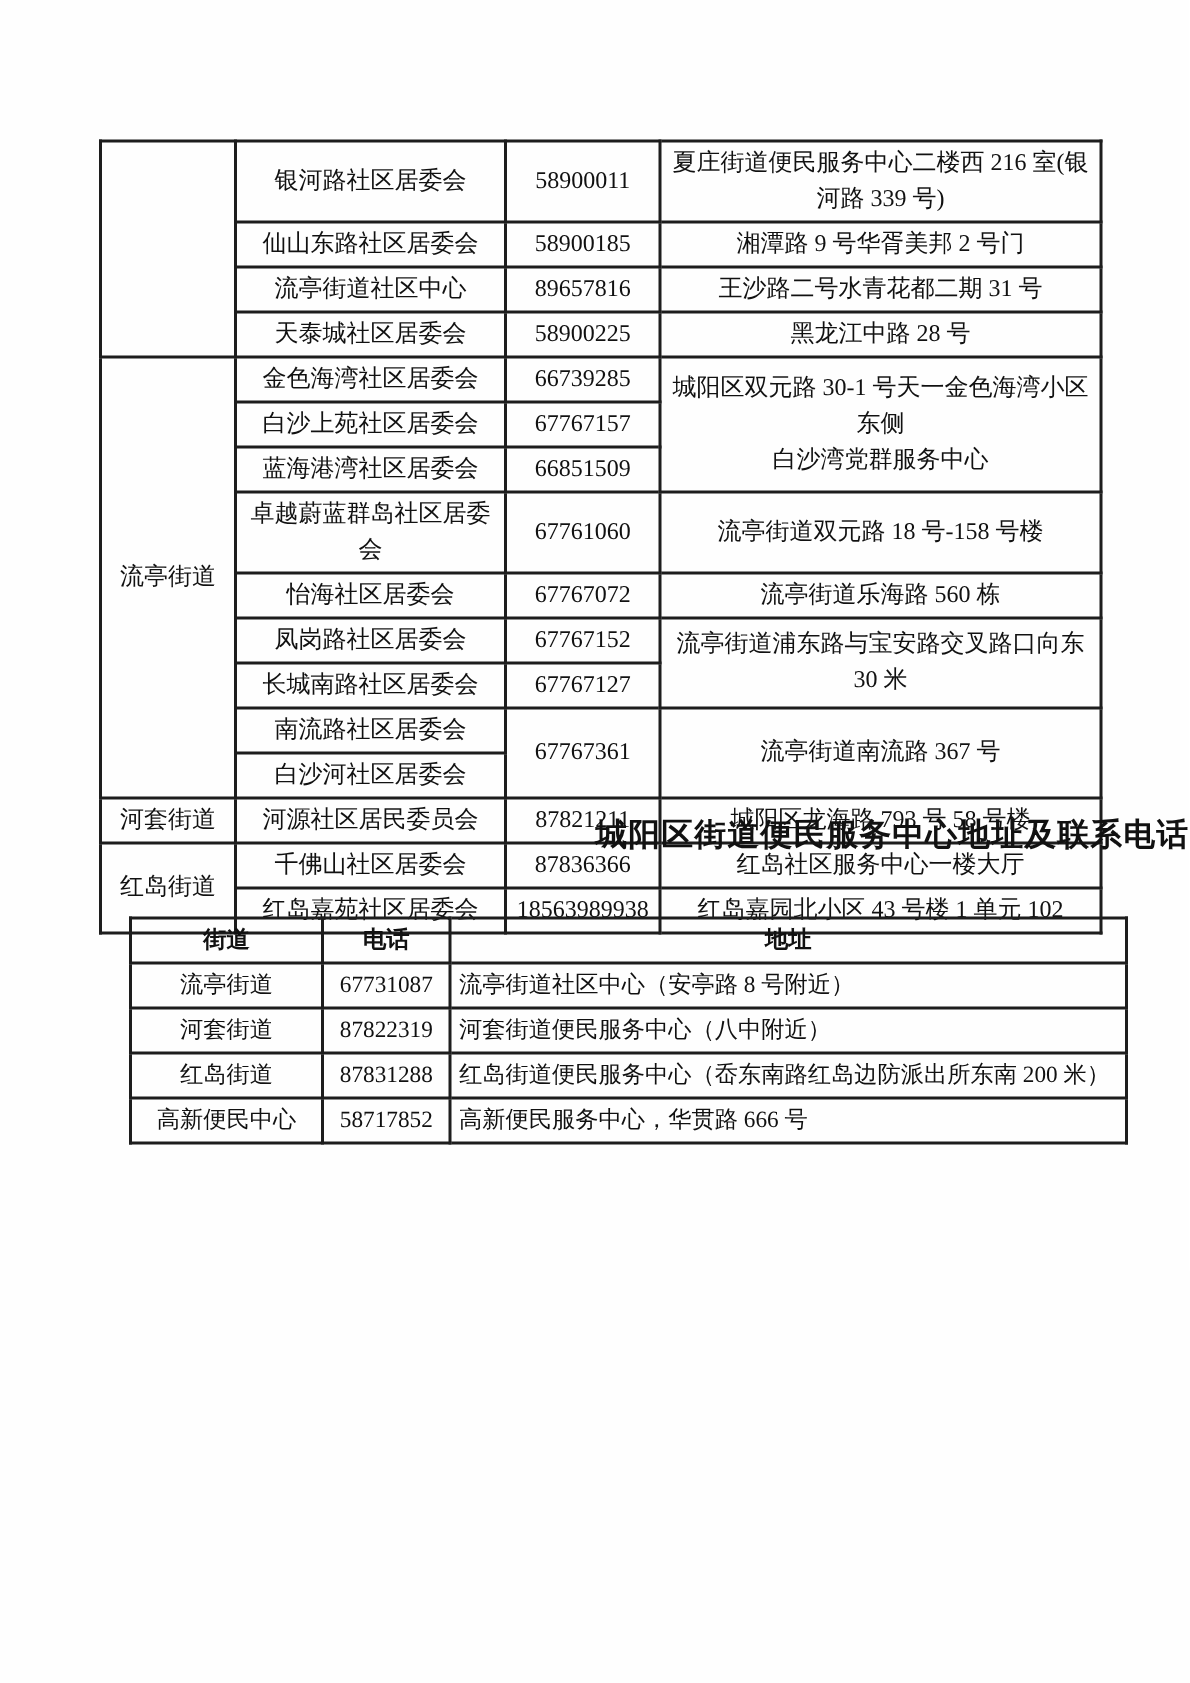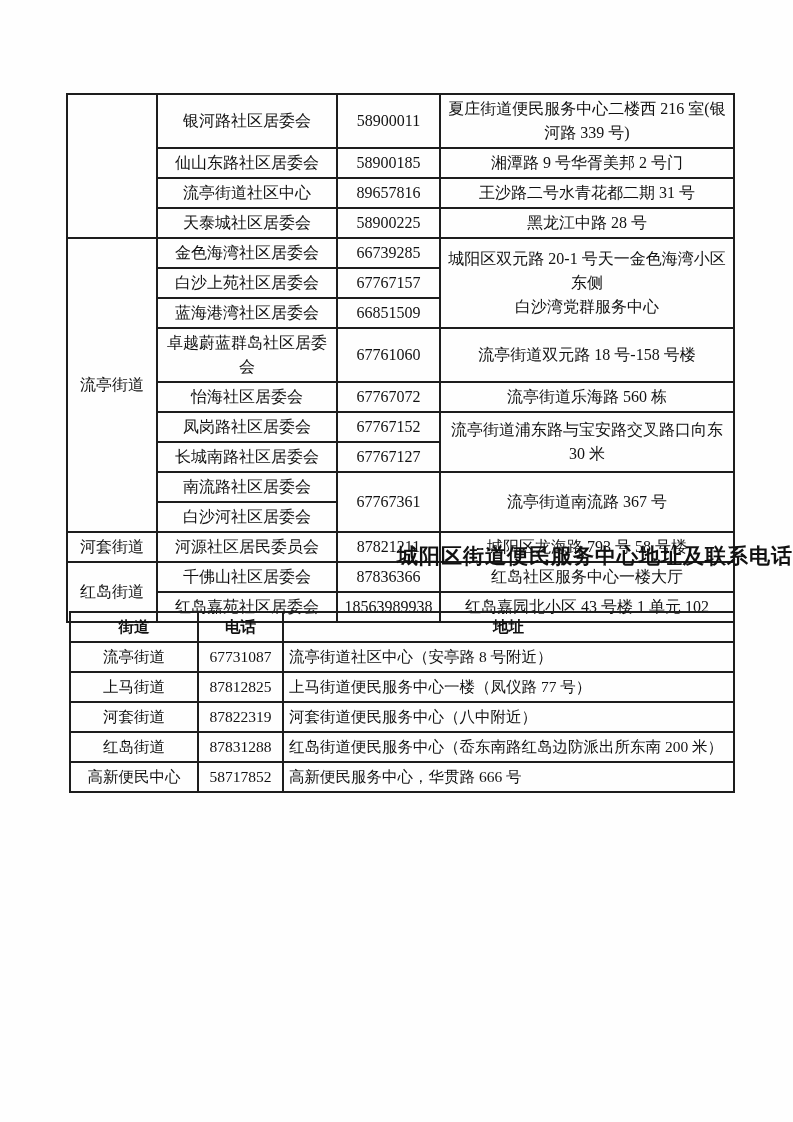--- a/index.html
+++ b/index.html
@@ -50,21 +50,21 @@
     width: 793px;
     margin: 0;
     text-align: right;
     font-size: 21px;
     font-weight: bold;
     letter-spacing: 1px;
   }
   
   .t2 {
     position: absolute;
-    left: 69px;
+    left: 86px;
     top: 611px;
     width: 664px;
   }
   .t2 th, .t2 td { font-size: 15.5px; height: 24px; }
   .t2 th { font-weight: bold; }
   .t2 .c1 { width: 128px; }
   .t2 .c2 { width: 85px; }
   .t2 .c3 { width: 451px; }
   .t2 td:last-child { text-align: left; }
 </style>
@@ -99,21 +99,21 @@
         </tr>
         <tr>
           <td>天泰城社区居委会</td>
           <td>58900225</td>
           <td>黑龙江中路 28 号</td>
         </tr>
         <tr>
           <td rowspan="9">流亭街道</td>
           <td>金色海湾社区居委会</td>
           <td>66739285</td>
-          <td rowspan="3">城阳区双元路 20-1 号天一金色海湾小区东侧
+          <td rowspan="3">城阳区双元路 30-1 号天一金色海湾小区东侧
 白沙湾党群服务中心</td>
         </tr>
         <tr>
           <td>白沙上苑社区居委会</td>
           <td>67767157</td>
         </tr>
         <tr>
           <td>蓝海港湾社区居委会</td>
           <td>66851509</td>
         </tr>
@@ -179,25 +179,20 @@
           <th>地址</th>
         </tr>
     </thead>
     <tbody id="t2body">
         <tr>
           <td>流亭街道</td>
           <td>67731087</td>
           <td>流亭街道社区中心（安亭路 8 号附近）</td>
         </tr>
         <tr>
-          <td>上马街道</td>
-          <td>87812825</td>
-          <td>上马街道便民服务中心一楼（凤仪路 77 号）</td>
-        </tr>
-        <tr>
           <td>河套街道</td>
           <td>87822319</td>
           <td>河套街道便民服务中心（八中附近）</td>
         </tr>
         <tr>
           <td>红岛街道</td>
           <td>87831288</td>
           <td>红岛街道便民服务中心（岙东南路红岛边防派出所东南 200 米）</td>
         </tr>
         <tr>

